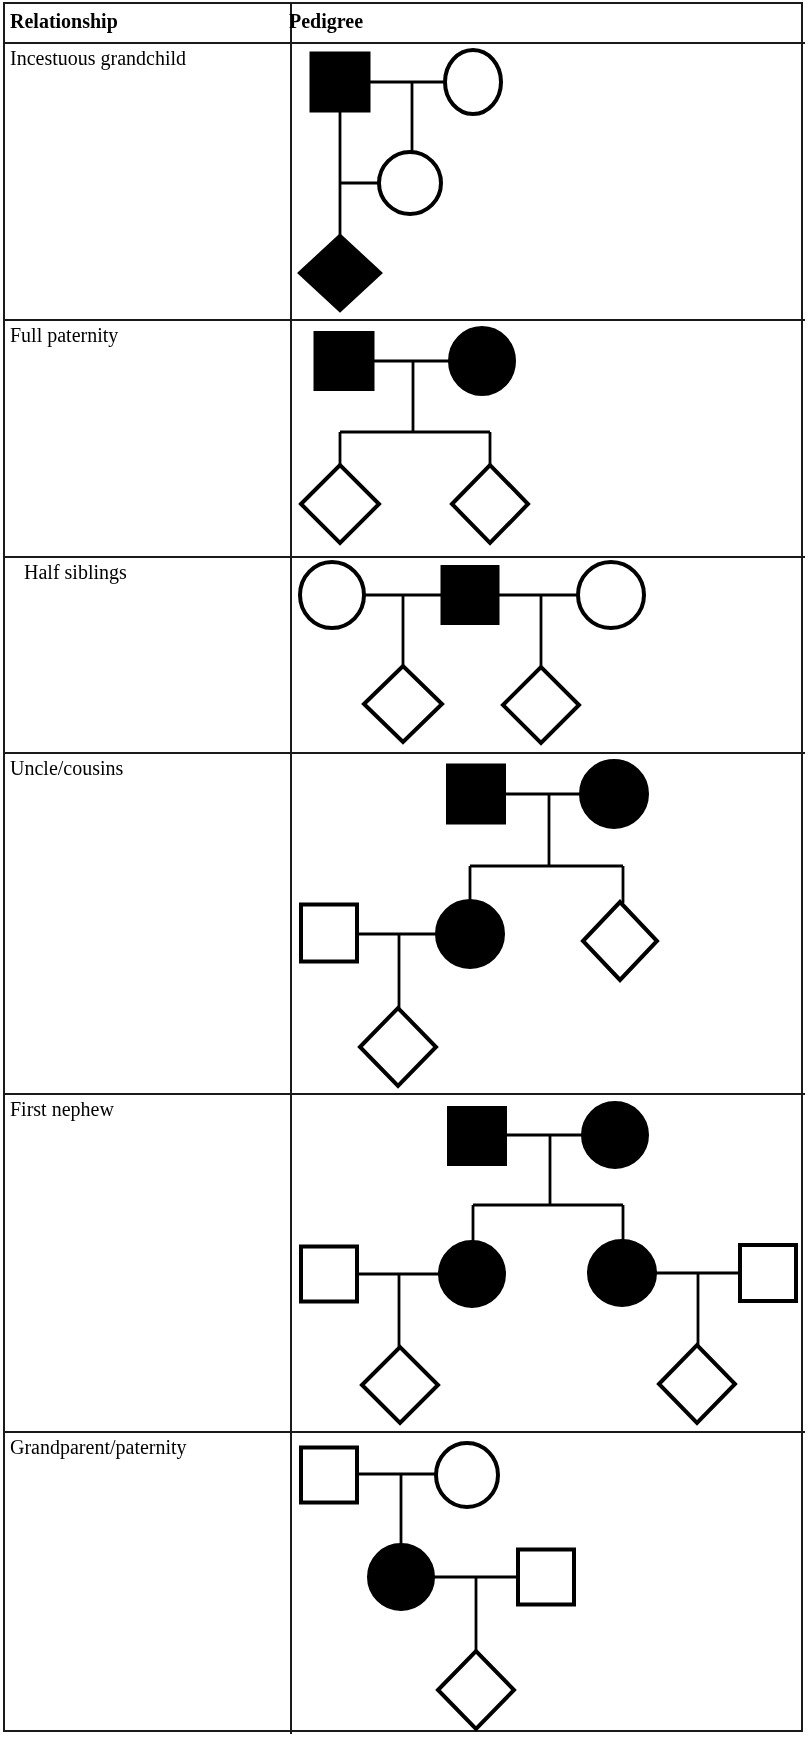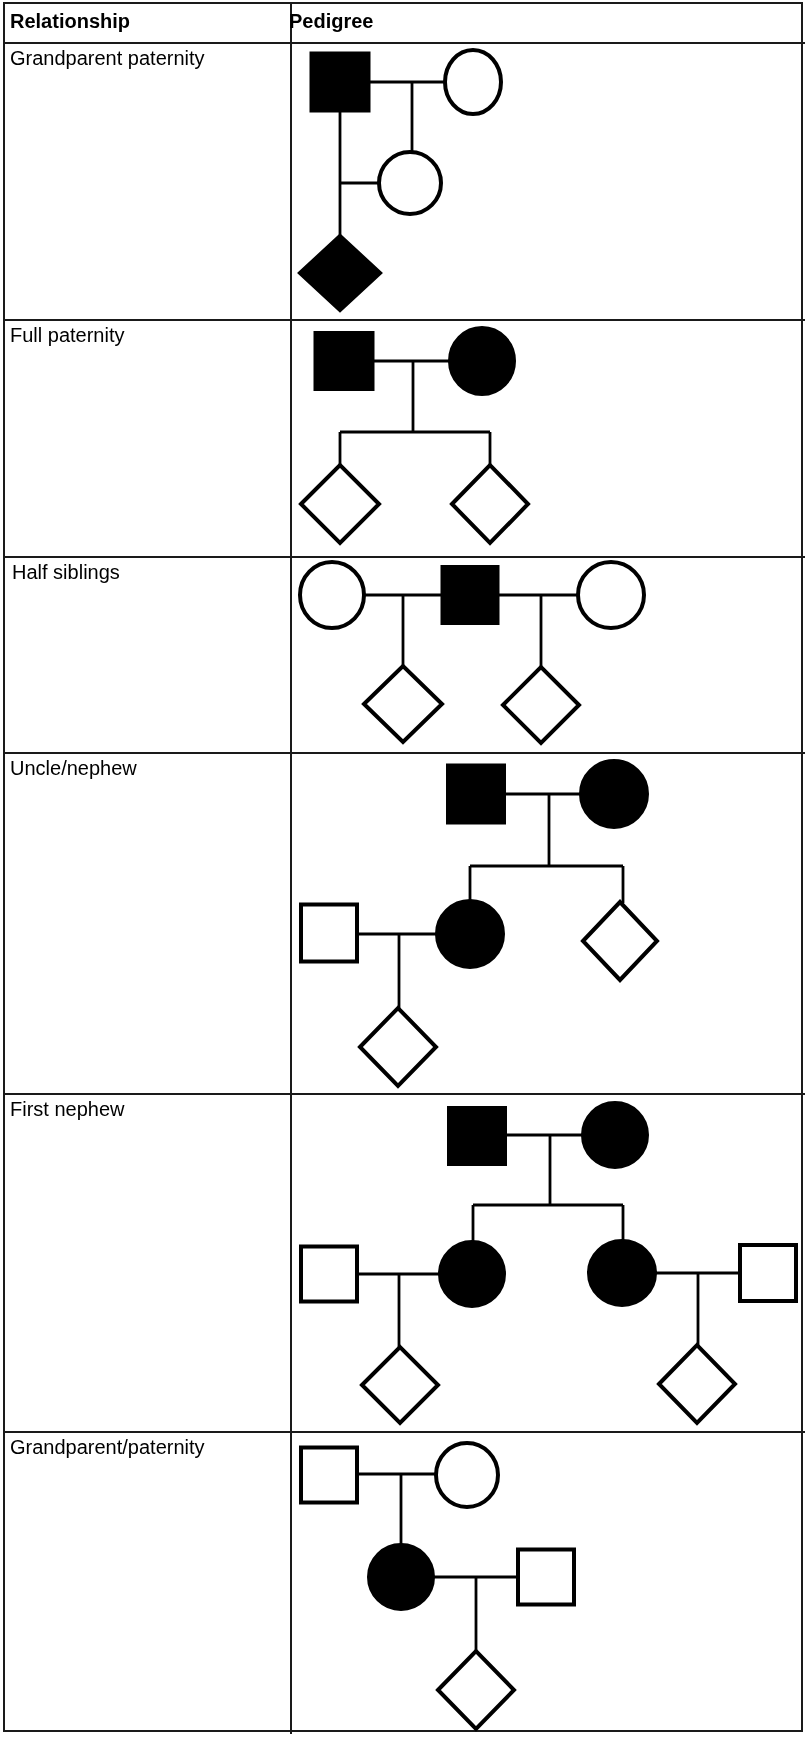--- a/index.html
+++ b/index.html
@@ -1,20 +1,20 @@
 <!DOCTYPE html>
 <html><head>
 <meta charset="utf-8">
 <style>
   html,body{margin:0;padding:0;background:#ffffff;}
   .page{
     position:relative;
     width:808px;height:1740px;
     background:#ffffff;
-    font-family:Liberation Sans, sans-serif;
+    font-family:Liberation Serif, serif;
     color:#000000;
     overflow:hidden;
   }
   .table-frame{
     position:absolute;left:3px;top:2px;width:800px;height:1730px;
     border:2px solid #1a1a1a;
     box-sizing:border-box;
   }
   .col-divider{
     position:absolute;left:290px;top:2px;width:2px;height:1732px;
@@ -46,24 +46,24 @@
   <div class="row-line" style="top:42px"></div>
   <div class="row-line" style="top:319px"></div>
   <div class="row-line" style="top:556px"></div>
   <div class="row-line" style="top:752px"></div>
   <div class="row-line" style="top:1093px"></div>
   <div class="row-line" style="top:1431px"></div>
 
   <div class="cell-label header-label" style="left:10px;top:10px">Relationship</div>
   <div class="cell-label header-label" style="left:289px;top:10px">Pedigree</div>
 
-  <div class="cell-label" style="left:10px;top:47px">Grandparent paternity</div>
+  <div class="cell-label" style="left:10px;top:47px">Incestuous grandchild</div>
   <div class="cell-label" style="left:10px;top:324px">Full paternity</div>
-  <div class="cell-label" style="left:12px;top:561px">Half siblings</div>
-  <div class="cell-label" style="left:10px;top:757px">Uncle/nephew</div>
+  <div class="cell-label" style="left:24px;top:561px">Half siblings</div>
+  <div class="cell-label" style="left:10px;top:757px">Uncle/cousins</div>
   <div class="cell-label" style="left:10px;top:1098px">First nephew</div>
   <div class="cell-label" style="left:10px;top:1436px">Grandparent/paternity</div>
 
   <svg class="pedigree-overlay" viewBox="0 0 808 1740" xmlns="http://www.w3.org/2000/svg">
       <line x1="368" y1="82" x2="445" y2="82" stroke="#000000" stroke-width="2.8"></line>
       <line x1="412" y1="82" x2="412" y2="152" stroke="#000000" stroke-width="2.8"></line>
       <line x1="340" y1="111" x2="340" y2="236" stroke="#000000" stroke-width="2.8"></line>
       <line x1="340" y1="183" x2="379" y2="183" stroke="#000000" stroke-width="2.8"></line>
       <rect x="311.5" y="53.5" width="57" height="57" fill="#000000" stroke="#000000" stroke-width="4"></rect>
       <ellipse cx="473" cy="82" rx="28" ry="32" fill="#ffffff" stroke="#000000" stroke-width="4"></ellipse>

